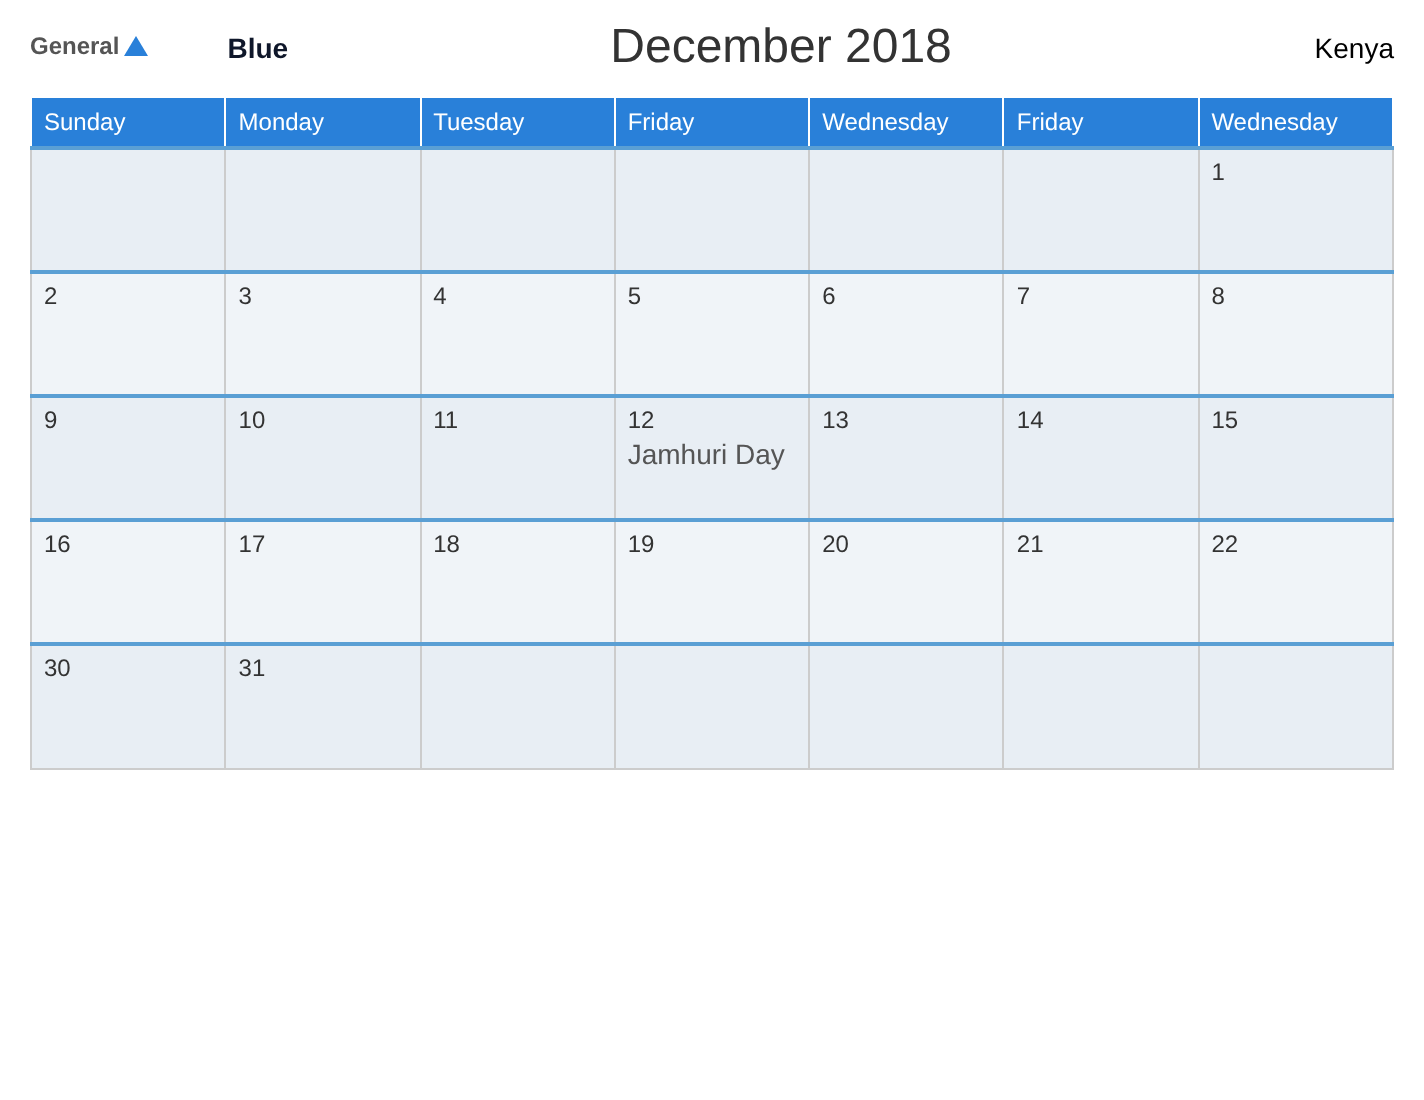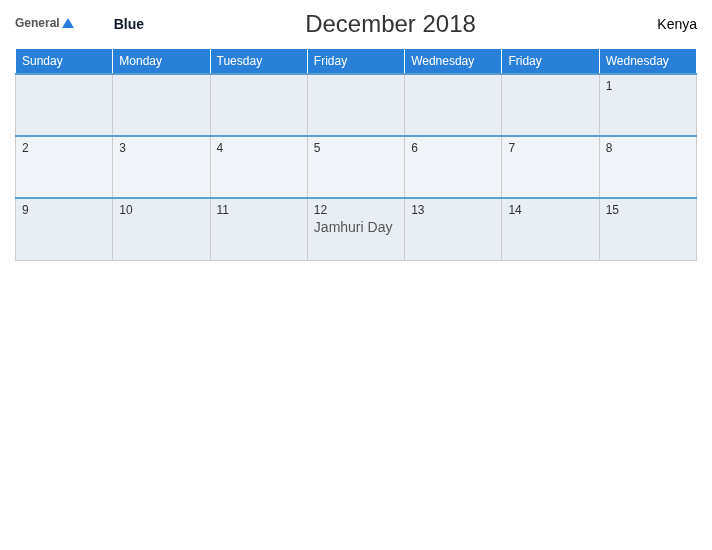--- a/index.html
+++ b/index.html
@@ -187,15 +187,51 @@
           <td>
             <span class="cell-date">13</span>
           </td>
           <td>
             <span class="cell-date">14</span>
           </td>
           <td>
             <span class="cell-date">15</span>
           </td>
         </tr>
+        <tr>
+          <td>
+            <span class="cell-date">16</span>
+          </td>
+          <td>
+            <span class="cell-date">17</span>
+          </td>
+          <td>
+            <span class="cell-date">18</span>
+          </td>
+          <td>
+            <span class="cell-date">19</span>
+          </td>
+          <td>
+            <span class="cell-date">20</span>
+          </td>
+          <td>
+            <span class="cell-date">21</span>
+          </td>
+          <td>
+            <span class="cell-date">22</span>
+          </td>
+        </tr>
+        <tr>
+          <td>
+            <span class="cell-date">30</span>
+          </td>
+          <td>
+            <span class="cell-date">31</span>
+          </td>
+          <td class="empty-cell"></td>
+          <td class="empty-cell"></td>
+          <td class="empty-cell"></td>
+          <td class="empty-cell"></td>
+          <td class="empty-cell"></td>
+        </tr>
       </tbody>
   </table>
 </div>
 
 </body></html>

